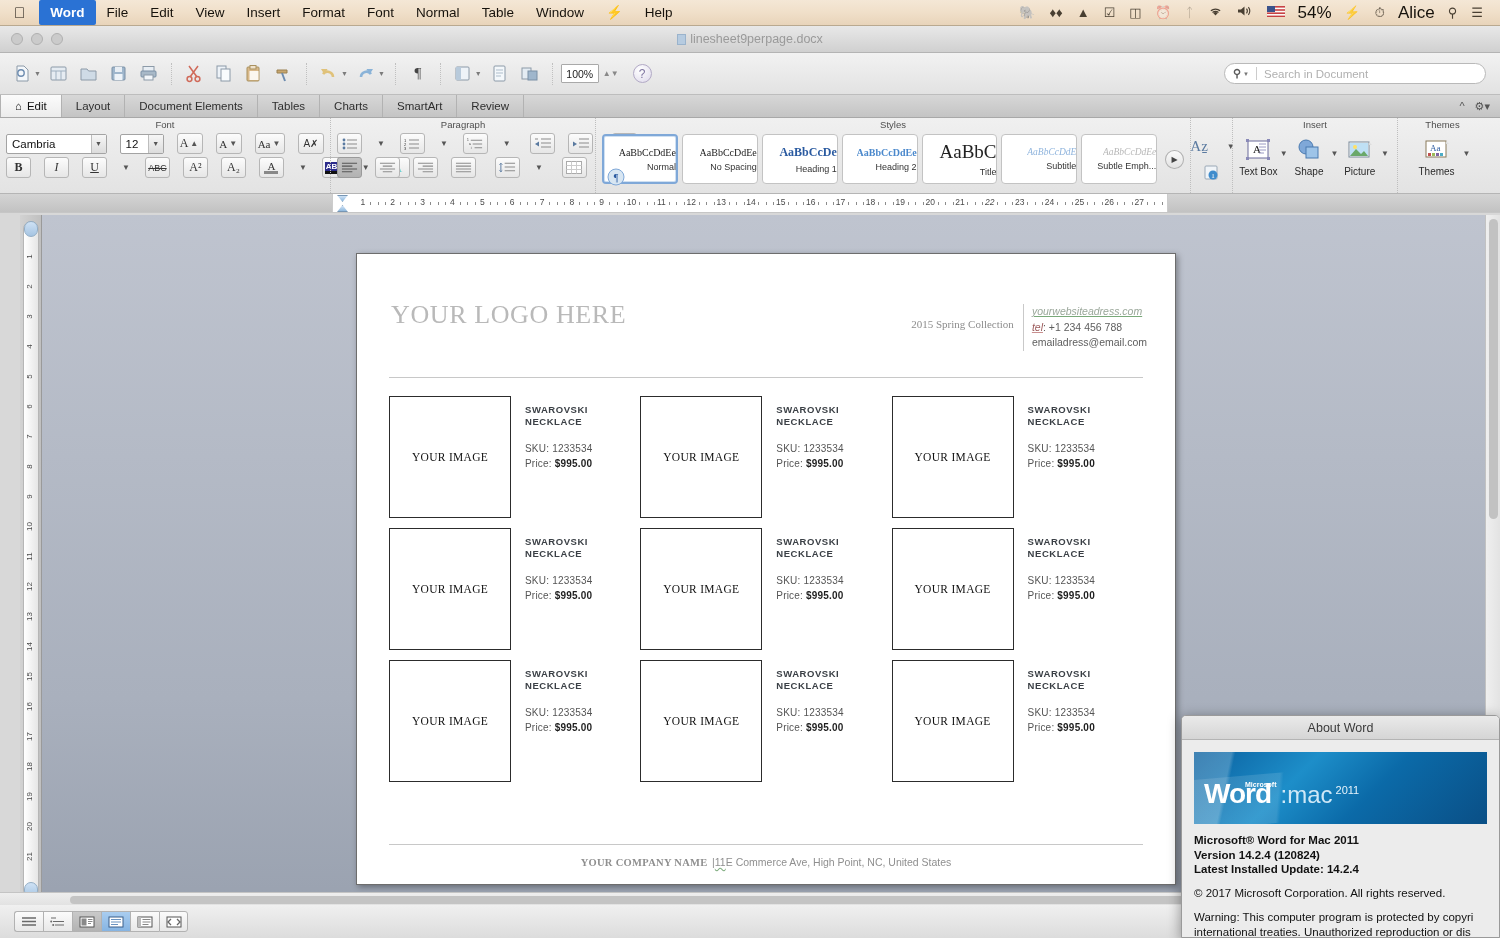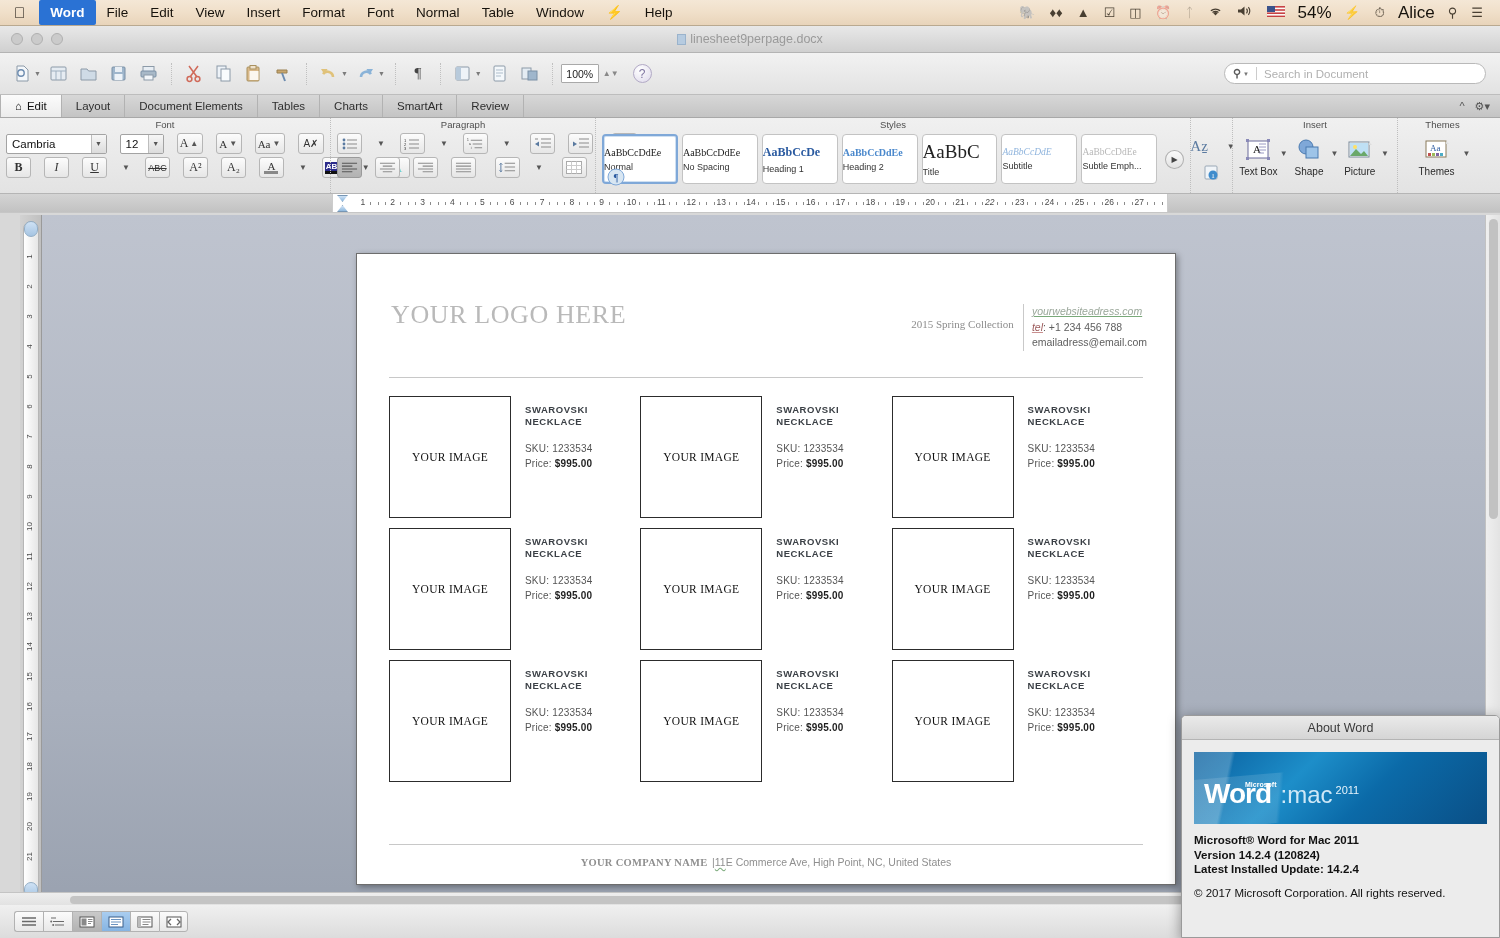--- a/index.html
+++ b/index.html
@@ -130,21 +130,21 @@
     display: flex; align-items: center; justify-content: center;
     font-size: 12px; color: #333; padding: 0 3px;
   }
   .fbtn.flat { background: none; border: 1px solid transparent; }
   .fbtn.on { background: linear-gradient(to bottom,#c4c4c4,#b2b2b2); border-color:#9a9a9a;}
   .mini { font-size: 8px; color: #555; padding: 0 2px;}
 
   
   .stylecell {
     width: 77px; height: 50px; background: #fff; border: 1px solid #c3c3c3; border-radius: 4px;
-    display: flex; flex-direction: column; align-items: flex-start; justify-content: center;
+    display: flex; flex-direction: column; align-items: flex-end; justify-content: center;
     overflow: hidden;
   }
   .stylecell.sel { border: 2px solid #7fa8d8; box-shadow: 0 0 0 1px #cfe0f2 inset; }
   .stylecell .samp { font-family: "Liberation Serif", serif; color: #222; white-space: nowrap; overflow: hidden; }
   .stylecell .nm { font-size: 9px; color: #333; margin-top: 4px; }
   .gal-more {
     width: 19px; height: 19px; border-radius: 50%;
     background: linear-gradient(to bottom,#fafafa,#e2e2e2); border: 1px solid #b0b0b0;
     display:flex;align-items:center;justify-content:center;font-size:8px;color:#444;
     align-self: center; margin-left: 4px;
@@ -714,21 +714,21 @@
           </div>
           <div class="stylecell">
             <div class="samp" style="font-size:19px">AaBbC</div>
             <div class="nm">Title</div>
           </div>
           <div class="stylecell">
             <div class="samp" style="font-size:9.5px;font-style:italic;color:#8fb4dd">AaBbCcDdE</div>
             <div class="nm">Subtitle</div>
           </div>
           <div class="stylecell">
-            <div class="samp" style="font-size:9.5px;color:#b7b7b7">AaBbCcDdEe</div>
+            <div class="samp" style="font-size:9.5px;font-style:italic;color:#b7b7b7">AaBbCcDdEe</div>
             <div class="nm">Subtle Emph...</div>
           </div>
           <div class="gal-more">▶</div>
         </div>
       </div>
       <div style="position:absolute;left:10px;bottom:2px">
         <svg width="20" height="20" viewBox="0 0 20 20">
             <circle cx="10" cy="10" r="8" fill="#d8e6f2" stroke="#7fa8d8"></circle>
             <text x="10" y="14" font-size="10" text-anchor="middle" fill="#2a5aa0" font-family="serif">¶</text>
           </svg>
@@ -1178,14 +1178,18 @@
         <span class="sp-mac">:mac</span>
         <span class="sp-yr">2011</span>
       </div>
     </div>
     <div class="about-l1">
       <div>Microsoft® Word for Mac 2011</div>
       <div>Version 14.2.4 (120824)</div>
       <div>Latest Installed Update: 14.2.4</div>
     </div>
     <div class="about-l2">© 2017 Microsoft Corporation. All rights reserved.</div>
+    <div class="about-l3">
+      <div>Warning: This computer program is protected by copyri</div>
+      <div>international treaties.  Unauthorized reproduction or dis</div>
+    </div>
   </div>
 </div>
 
 </body></html>

